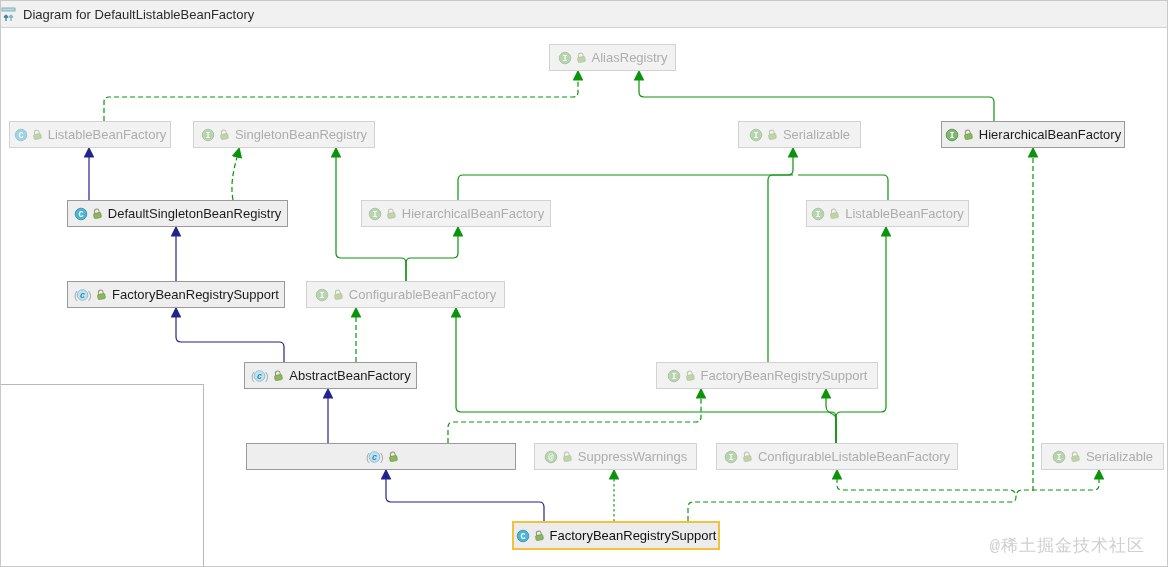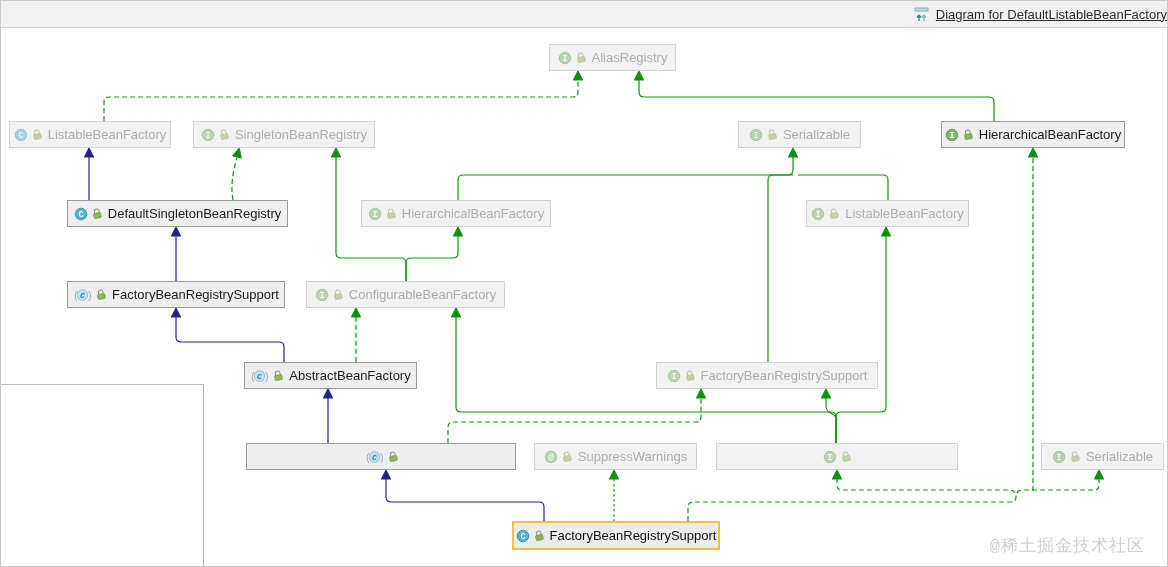--- a/index.html
+++ b/index.html
@@ -1,22 +1,22 @@
 <!DOCTYPE html>
 <html><head>
 <meta charset="utf-8">
 <style>
   html,body{margin:0;padding:0;background:#fff;}
   .app{position:relative;width:1168px;height:567px;box-sizing:border-box;
        border:1px solid #c9c9c9;background:#ffffff;overflow:hidden;
        font-family:"Liberation Sans",sans-serif;}
   .titlebar{position:absolute;left:0;top:0;width:100%;height:26px;
        background:#f1f1f1;border-bottom:1px solid #d2d2d2;
-       display:flex;align-items:center;justify-content:flex-end;gap:7px;
-       font-size:13px;color:#2b2b2b;z-index:4;text-decoration:underline;}
+       display:flex;align-items:center;justify-content:flex-start;gap:7px;
+       font-size:13px;color:#2b2b2b;z-index:4;}
   .canvas{position:absolute;left:0;top:27px;right:0;bottom:0;background:#fff;}
   svg.edges{position:absolute;left:0;top:0;z-index:1;}
   .node{position:absolute;height:27px;box-sizing:border-box;z-index:3;
        background:#f2f2f2;border:1px solid #d2d2d2;
        display:flex;align-items:center;justify-content:center;gap:6px;
        padding:0 6px;font-size:13px;color:#adadad;white-space:nowrap;
        cursor:default;}
   .node.active{color:#1c1c1c;border-color:#9a9a9a;background:#eeeeee;}
   .node.selected{color:#111;border:2px solid #f0c23e;background:#ececec;height:29px;}
   .node .ic{display:flex;align-items:center;gap:4px;}
@@ -331,20 +331,21 @@
                 <text x="7" y="10" font-size="8.5" font-family="Liberation Mono,monospace" font-weight="bold" fill="#fff" text-anchor="middle">I</text>
               </svg>
             </span>
             <span style="display: flex;">
               <svg width="10" height="13" viewBox="0 0 11 13" style="transform:rotate(-10deg)">
                 <path d="M3 6.5 V4.2 a2.6 2.6 0 0 1 5.2 0 V6.5" fill="none" stroke="#9a9a85" stroke-width="1.2"></path>
                 <rect x="1.6" y="6" width="8" height="5.6" rx="1.2" fill="#8db75e" stroke="#6e9844" stroke-width="0.8"></rect>
               </svg>
             </span>
           </span>
+          <span>ConfigurableListableBeanFactory</span>
         </div>
         <div class="node muted" style="left: 1040px; top: 415px; width: 123px;">
           <span class="ic">
             <span style="display: flex;">
               <svg width="14" height="14" viewBox="0 0 14 14">
                 <circle cx="7" cy="7" r="5.8" fill="#7db86f" stroke="#639a56"></circle>
                 <text x="7" y="10" font-size="8.5" font-family="Liberation Mono,monospace" font-weight="bold" fill="#fff" text-anchor="middle">I</text>
               </svg>
             </span>
             <span style="display: flex;">

